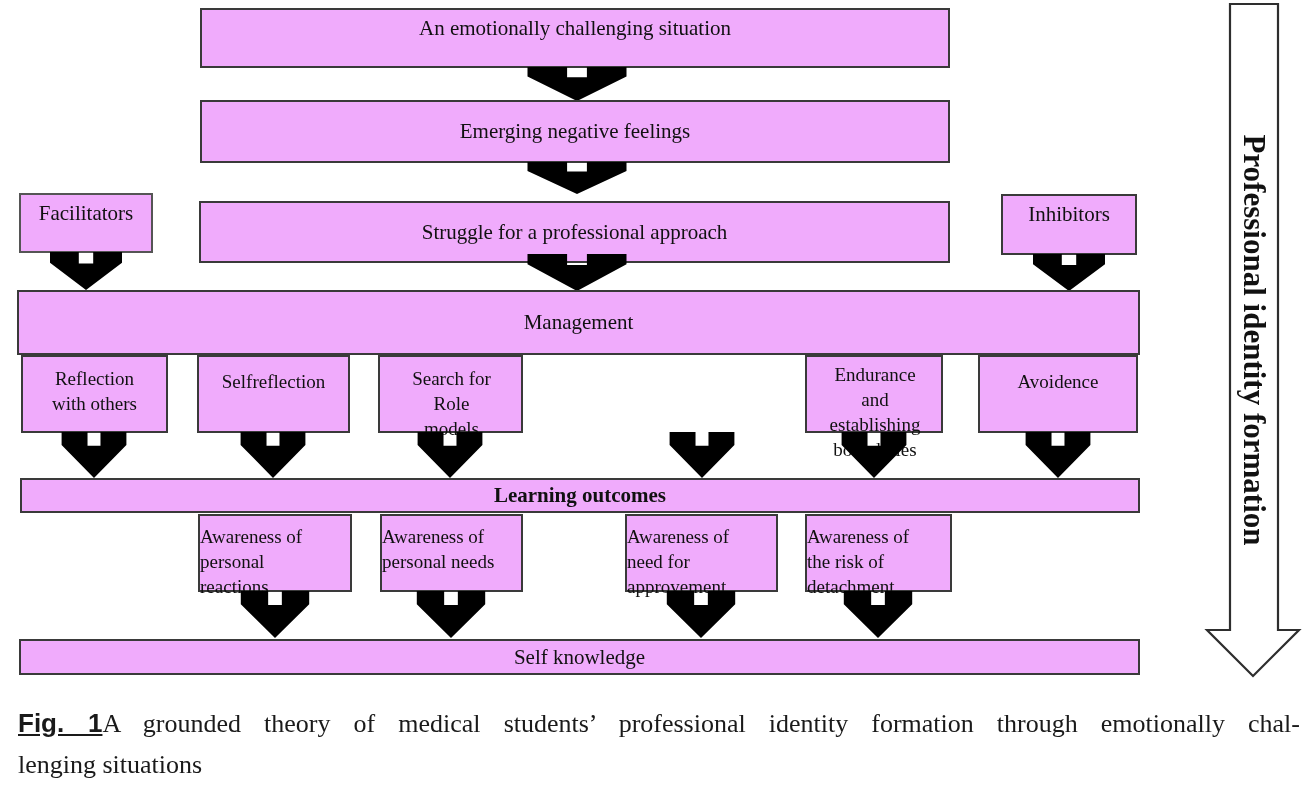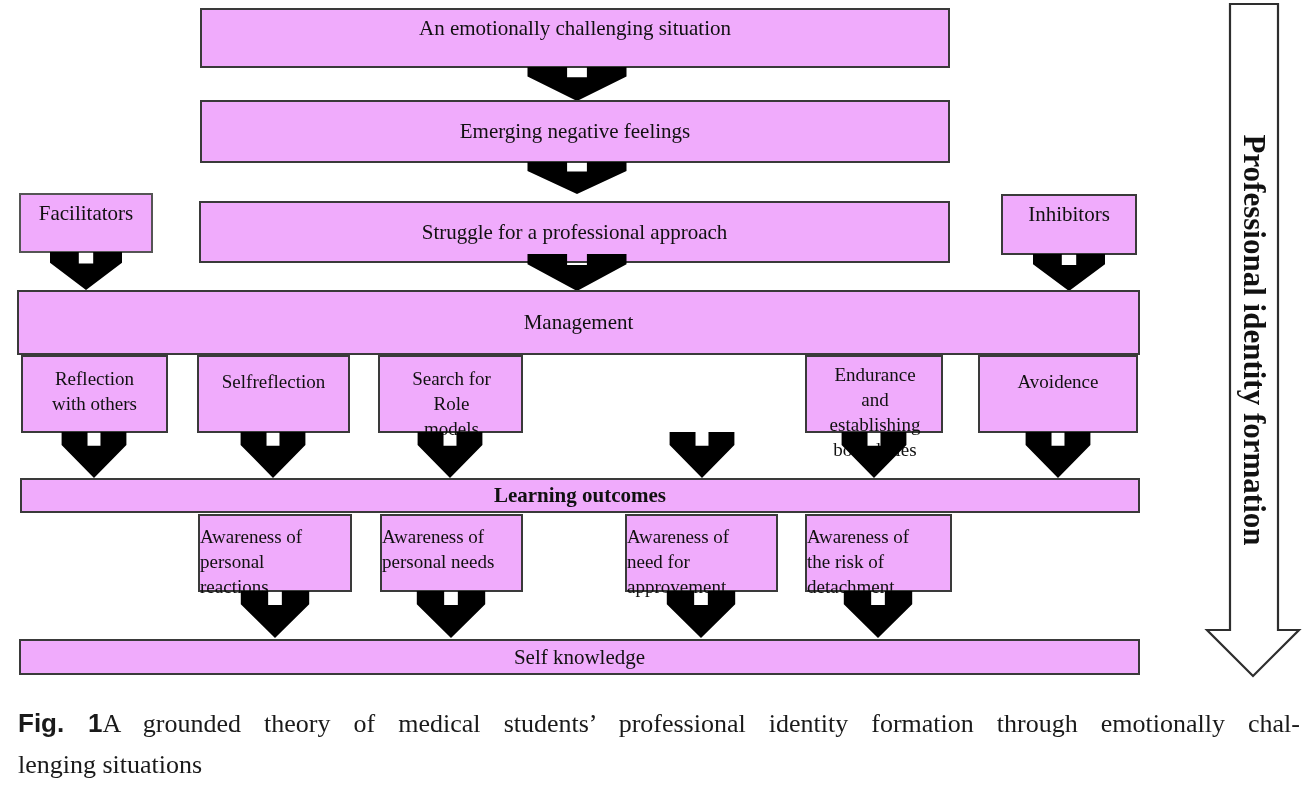--- a/index.html
+++ b/index.html
@@ -16,21 +16,21 @@
   .line{display:block;}
   .arr{position:absolute;overflow:visible;}
   .arr polygon{fill:#ffffff;stroke:#3a3a3a;stroke-width:1.8;vector-effect:non-scaling-stroke;stroke-linejoin:miter;}
   #side-arrow-shape polygon{fill:#ffffff;stroke:#2e2e2e;stroke-width:2.2;}
   #side-arrow-label{position:absolute;left:944px;top:316px;width:620px;height:48px;
       transform:rotate(90deg);font-weight:bold;font-size:31px;
       font-family:"Liberation Serif",serif;text-align:center;line-height:48px;}
   #caption{position:absolute;left:18px;top:703px;width:1282px;
       font-size:26px;line-height:41px;color:#1a1a1a;}
   #caption .cap-line1{text-align:justify;text-align-last:justify;}
-  #caption .fig-label{font-family:"Liberation Sans",sans-serif;font-weight:bold;}
+  #caption .fig-label{font-family:"Liberation Sans",sans-serif;font-weight:bold;text-decoration:underline;}
 </style>
 </head>
 <body>
 
 <div id="figure">
 
   <svg width="0" height="0" style="position:absolute">
     <defs>
       <polygon id="notch-arrow" points="5,0 5,28 50,100 95,28 95,0 59,0 59,30 41,30 41,0"></polygon>
     </defs>

